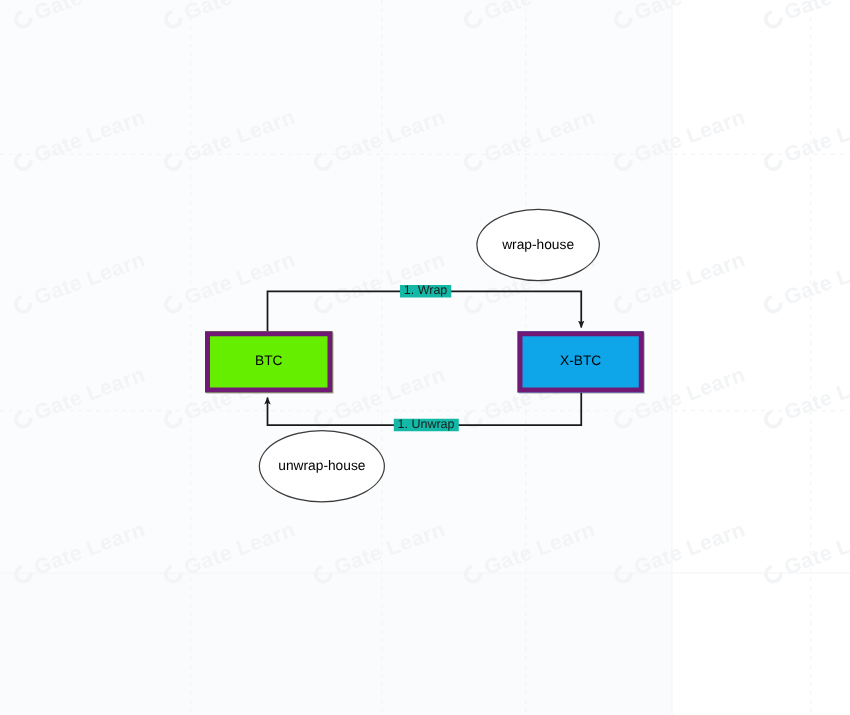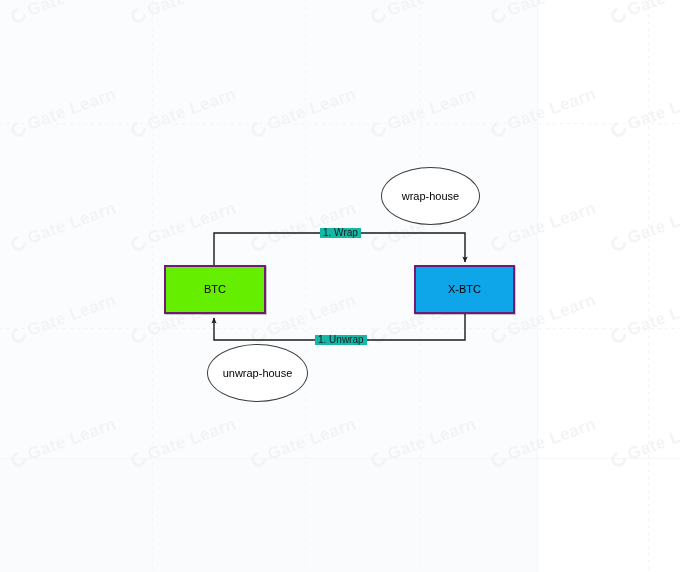--- a/index.html
+++ b/index.html
@@ -112,21 +112,21 @@
     box-sizing: border-box;
     display: flex;
     align-items: center;
     justify-content: center;
     font-size: 11px;
     color: #000000;
     font-family: "Liberation Sans", sans-serif;
     line-height: 1;
   }
   .box {
-    border: 2px solid #701a75;
+    border: 4px solid #701a75;
     box-shadow: 1px 1px 0 rgba(0,0,0,0.22);
   }
   .ellipse {
     border: 1px solid #3d3d3d;
     border-radius: 50%;
     background: #ffffff;
   }
 
   #node-btc {
     left: 164px; top: 265px;

